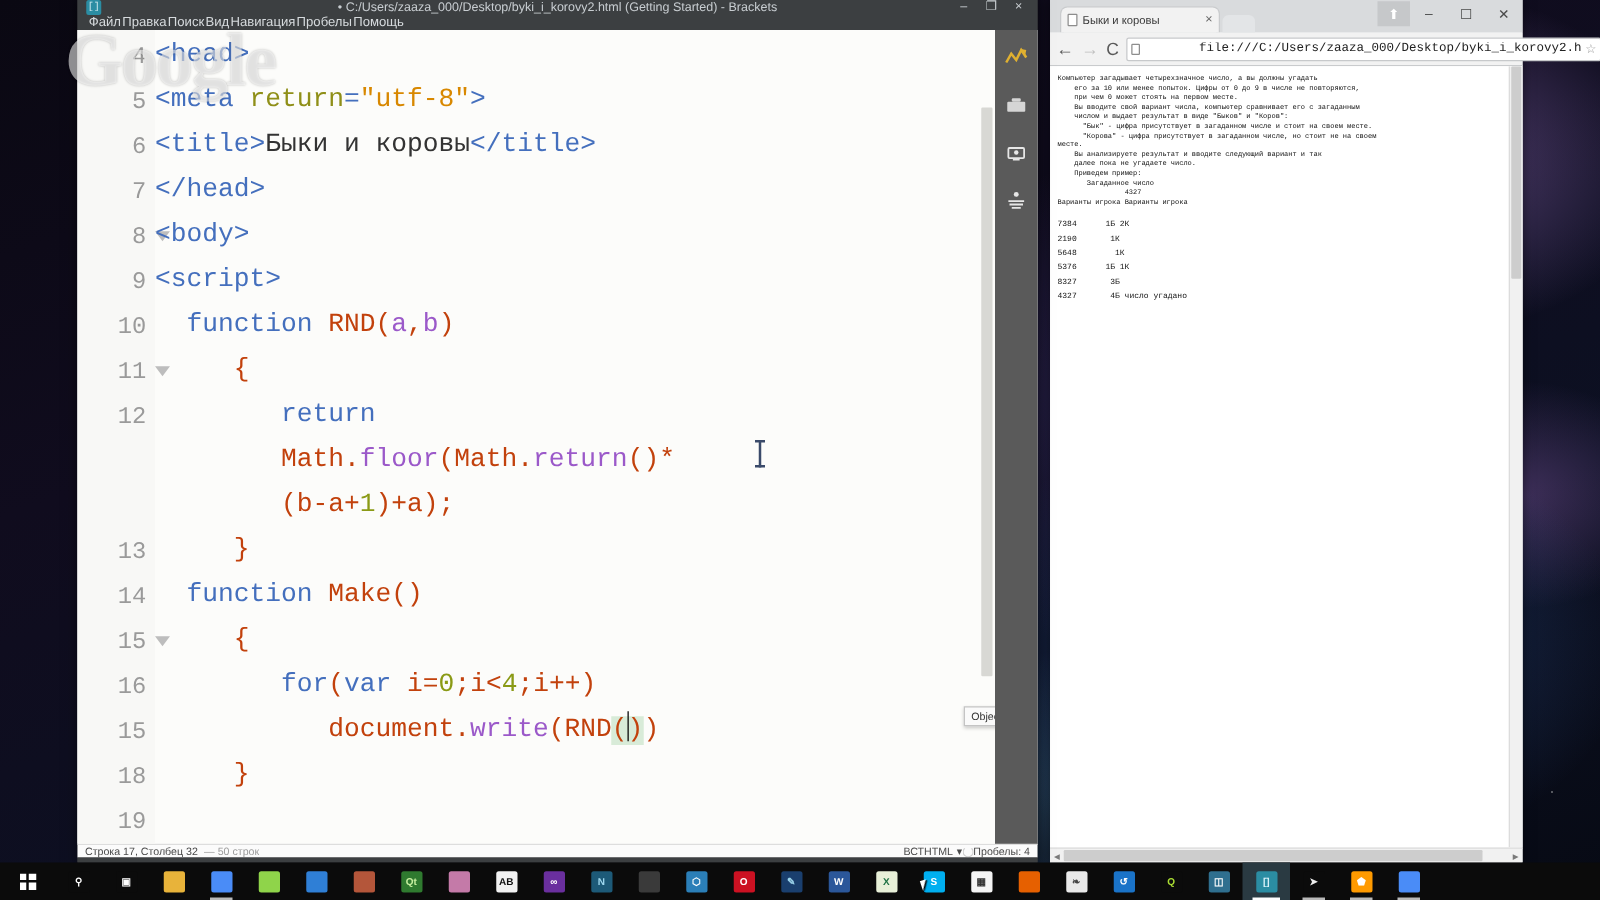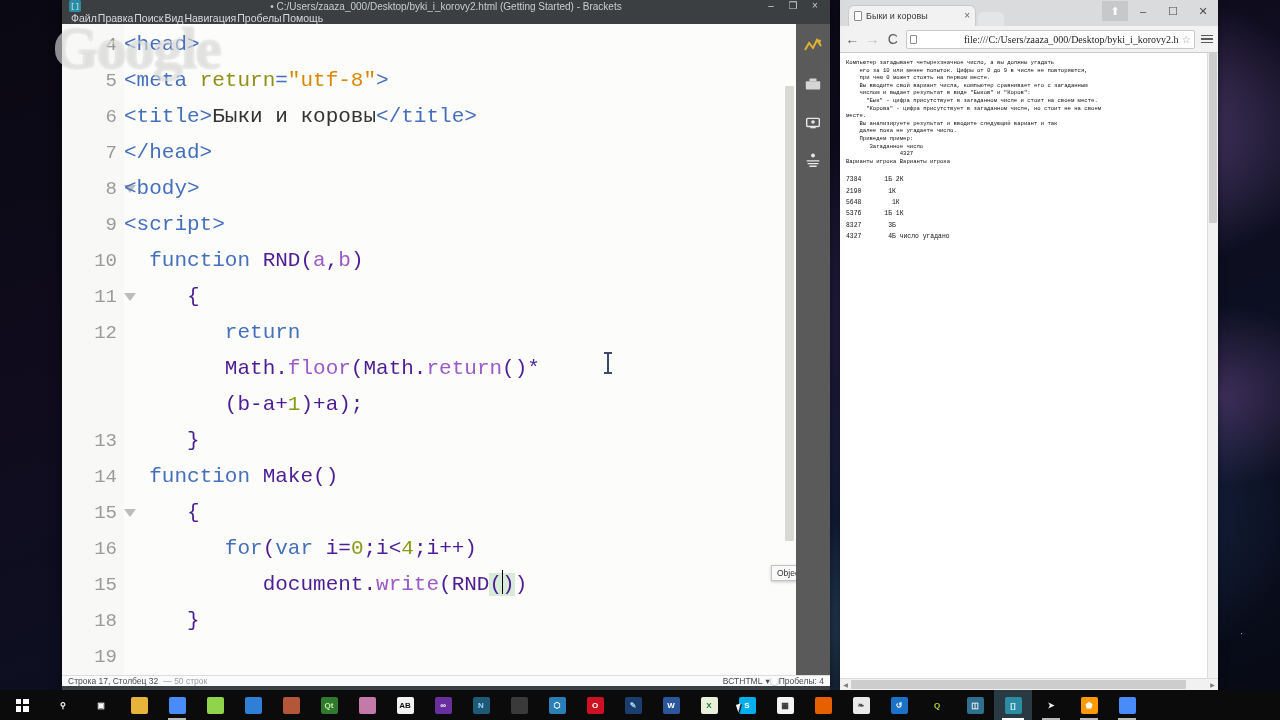--- a/index.html
+++ b/index.html
@@ -105,21 +105,21 @@
   }
 
   
   .t-tag   { color:#446fbd;margin-top:16px; }
   .t-attr  { color:#8f8f18; }
   .t-str   { color:#d88800; }
   .t-kw    { color:#446fbd; }
   .t-fn    { color:#9b59c9; }
   .t-var   { color:#9b59c9; }
   .t-num   { color:#8a9a15; }
-  .t-plain { color:#4c1d95; }
+  .t-plain { color:#c2410c; }
   .t-txt   { color:#333; }
 
   .cursor-sel { background:#d8ebd8; }
   .caret {
     display:inline-block; width:1px; height:24px;
     background:#000; vertical-align:-4px; margin:0 -0.5px;
   }
   .mouse-caret {
     position:absolute; left:545px; top:328px; width:2px; height:22px;
     background:#3a4a6a; z-index:5;
@@ -204,21 +204,21 @@
     display:flex; align-items:center; padding:0 5px; gap:6px;
   }
   .cr-navbtn { font-size:14px; color:#5a5a5a; width:15px; text-align:center; cursor:pointer; line-height:1; }
   .cr-navbtn.dim { color:#c0c0c0; }
   .cr-omnibox {
     flex:1; height:19px; background:#fff; border:1px solid #c7c9cb; border-radius:2px;
     display:flex; align-items:center; padding:0 3px; gap:3px; font-size:10px; color:#222;
     cursor:text;
   }
   .cr-omni-icon { width:7px; height:9px; border:1px solid #8d8d8d; border-radius:1px; flex-shrink:0; }
-  .cr-omni-url { flex:1; overflow:hidden; white-space:nowrap; font-family:Liberation Serif, serif;margin-left:44px; }
+  .cr-omni-url { flex:1; overflow:hidden; white-space:nowrap; font-family:Liberation Mono, monospace;margin-left:44px; }
   .cr-star { color:#9a9a9a; font-size:10px; }
   .cr-hamburger { width:13px; display:flex; flex-direction:column; gap:2px; cursor:pointer; }
   .cr-hamburger span { height:1.5px; background:#5a5a5a; display:block; }
 
   .cr-content {
     flex:1; background:#fff; overflow:hidden; position:relative;
     padding:6px 4px 0 6px;
   }
   .cr-pre {
     font-family:"Liberation Mono", monospace;

